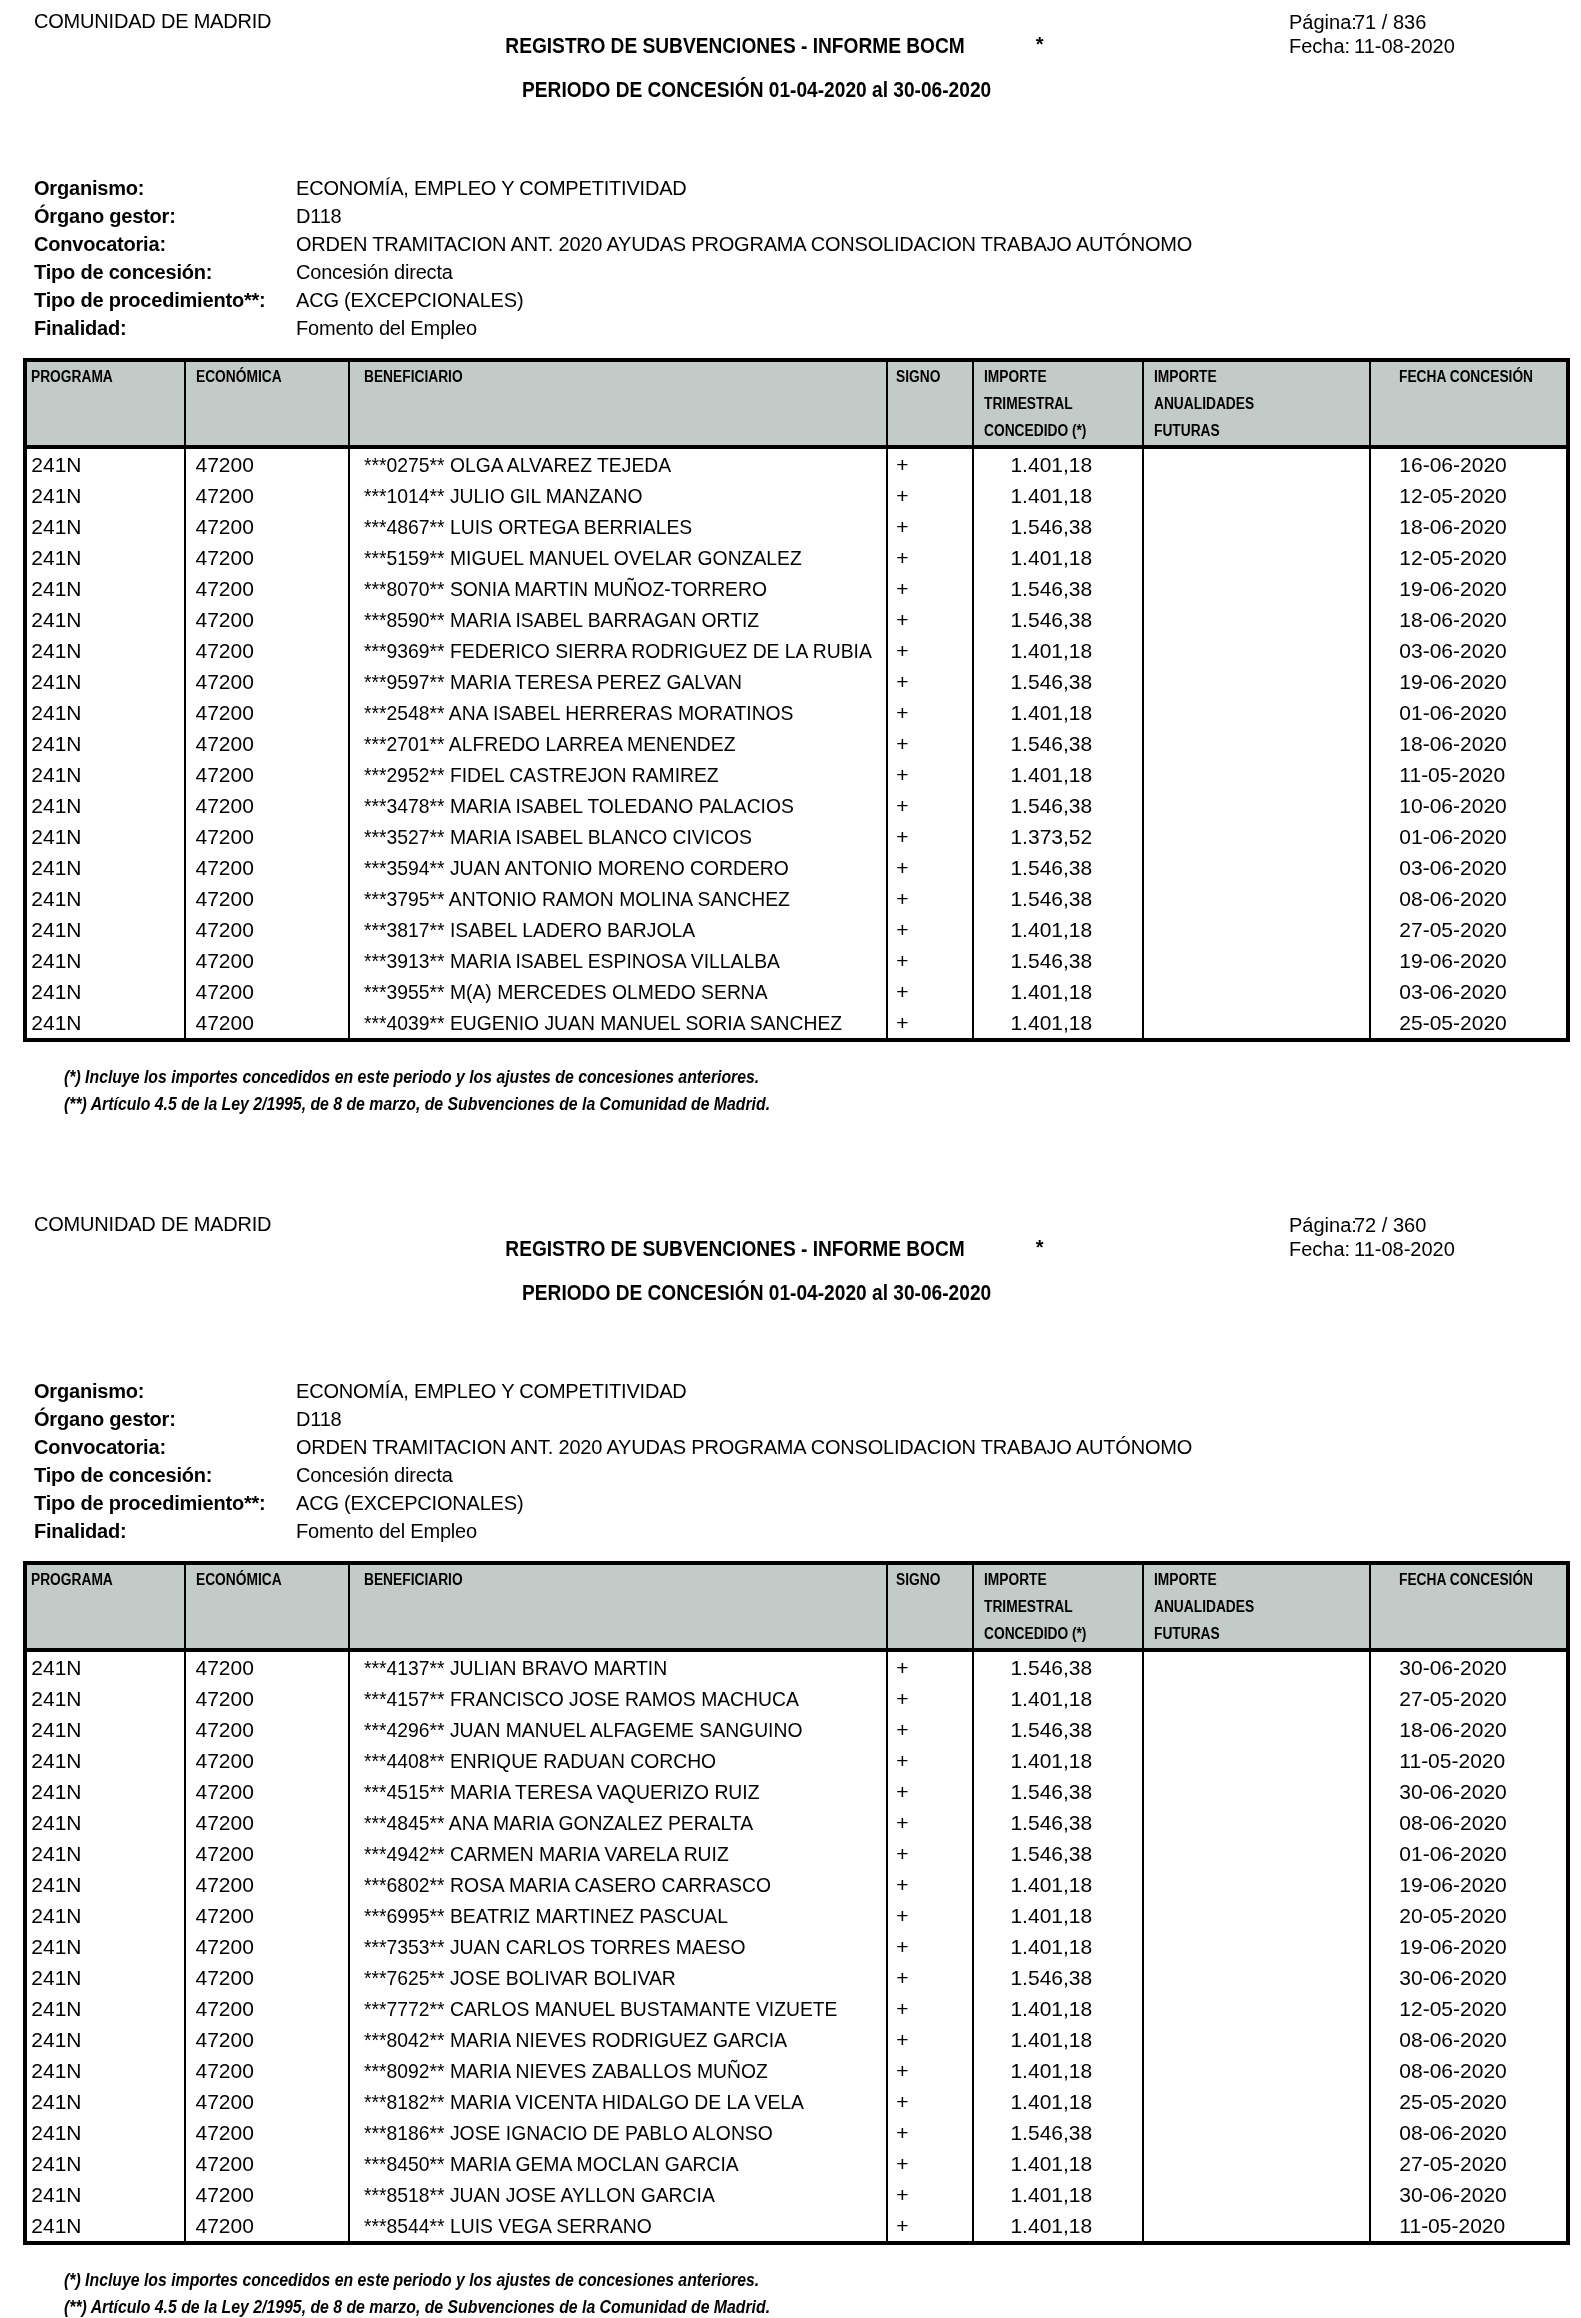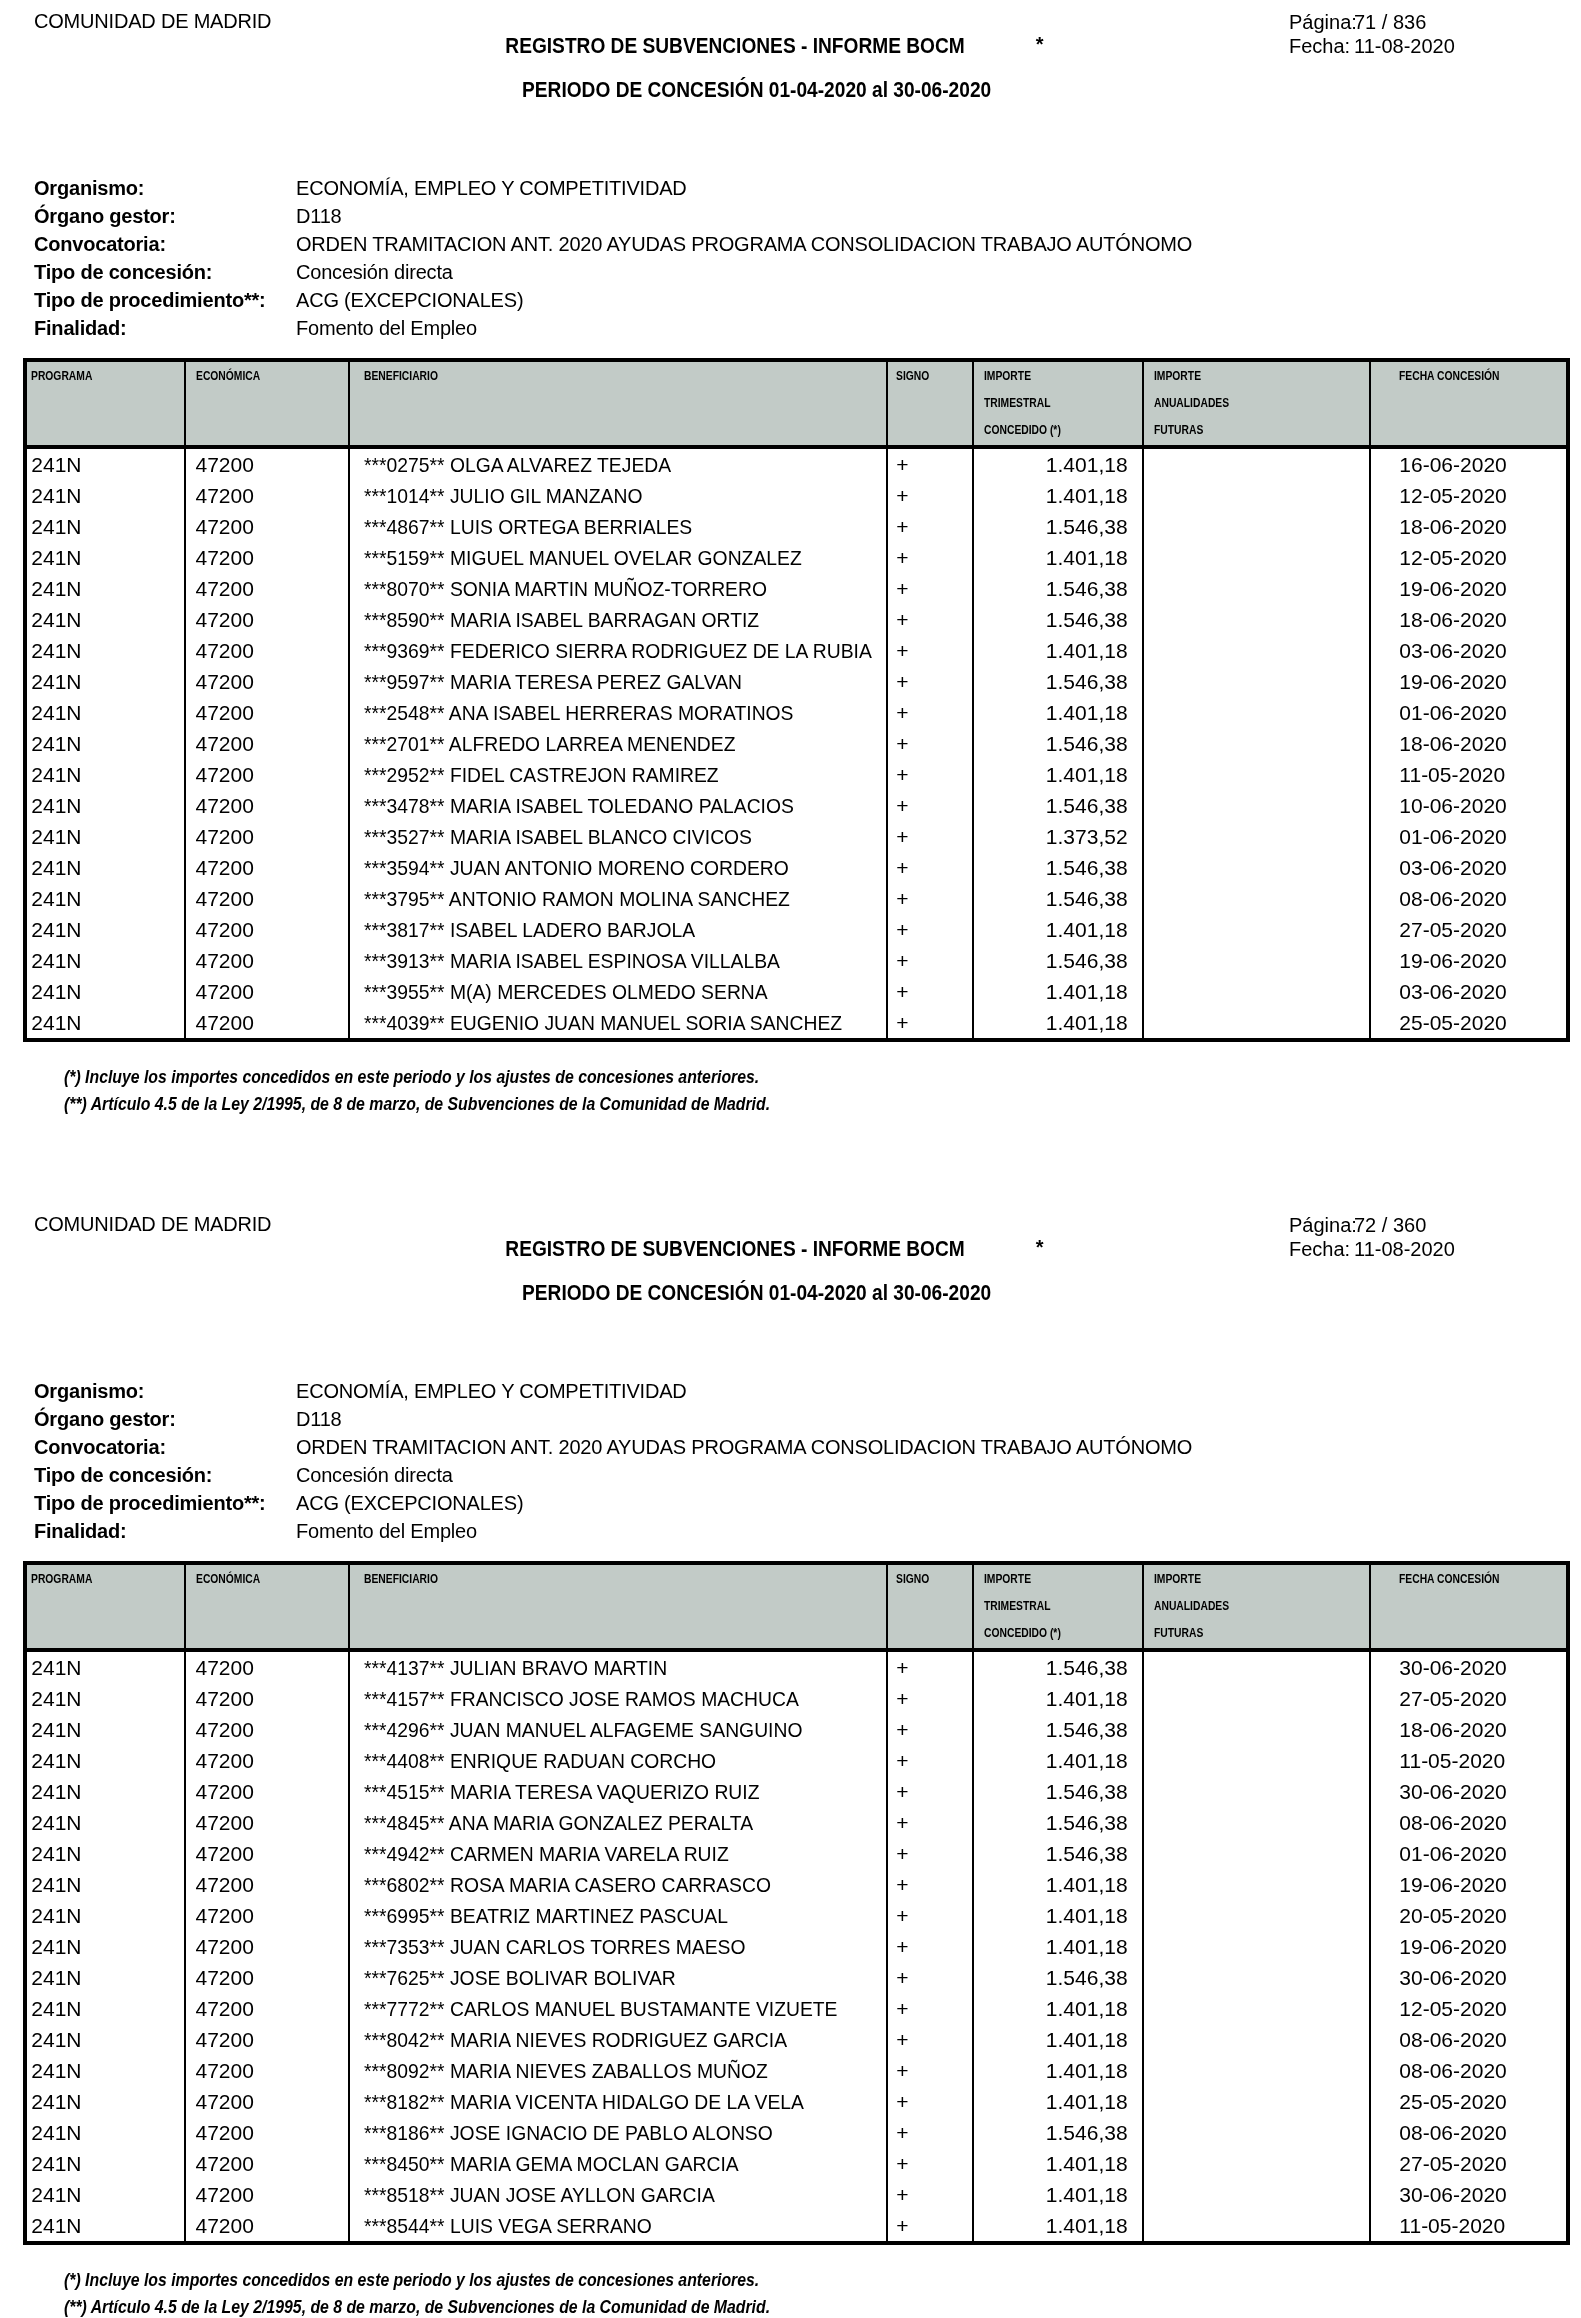--- a/index.html
+++ b/index.html
@@ -37,39 +37,39 @@
   table.grid{
     position:absolute;left:23px;top:358px;width:1547px;
     border-collapse:collapse;table-layout:fixed;
   }
   table.grid{border:4.3px solid var(--border);}
   .grid th{
     background:var(--header-bg);
     border-bottom:4.3px solid var(--border);
     border-left:2.1px solid var(--border);
     height:71px;vertical-align:top;text-align:left;
-    font-size:12px;font-weight:bold;line-height:27px;padding-top:1.4px;
+    font-size:16px;font-weight:bold;line-height:27px;padding-top:1.4px;
   }
   .grid th:first-child{border-left:none;}
   .grid td{
     border-left:2.1px solid var(--border);
     height:29px;vertical-align:middle;
     font-size:21px;white-space:nowrap;overflow:visible;
   }
   .grid td:first-child{border-left:none;margin-left:47px;}
   .grid th span{white-space:pre-line;}
   .sqzL{display:inline-block;transform:scaleX(.86);transform-origin:0 50%;}
   .sqzB{display:inline-block;transform:scaleX(.92);transform-origin:0 50%;}
 
   .grid th:nth-child(1),.grid td:nth-child(1){padding-left:4.3px;}
   .grid th:nth-child(2),.grid td:nth-child(2){padding-left:10px;}
   .grid th:nth-child(3),.grid td:nth-child(3){padding-left:14px;}
   .grid th:nth-child(4),.grid td:nth-child(4){padding-left:8.5px;}
   .grid th:nth-child(5){padding-left:10px;}
-  .grid td:nth-child(5){text-align:right;padding-right:14px;}
+  .grid td:nth-child(5){text-align:center;padding-right:14px;}
   .grid th:nth-child(6),.grid td:nth-child(6){padding-left:10px;}
   .grid th:nth-child(7),.grid td:nth-child(7){padding-left:28px;}
 
   .fn{position:absolute;left:64px;font-size:18.4px;font-weight:bold;font-style:italic;white-space:nowrap;}
   .fn1{top:1066px;}
   .fn2{top:1093px;}
 </style>
 </head>
 <body>
 

